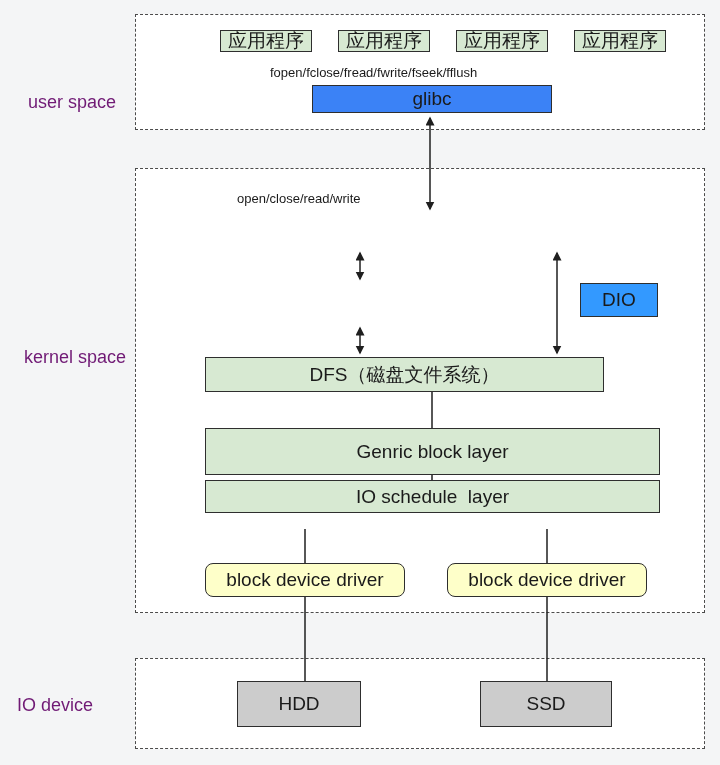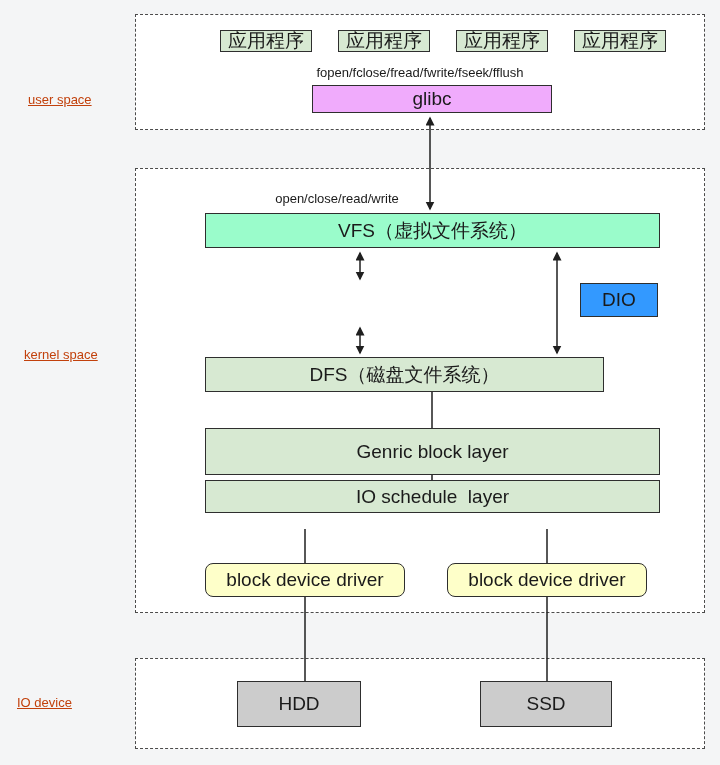--- a/index.html
+++ b/index.html
@@ -20,45 +20,44 @@
     border:1.5px dashed #4b4b4b;
     box-sizing:border-box;
     z-index:1;
   }
   .panel-user{left:135px;top:14px;width:570px;height:116px;}
   .panel-kernel{left:135px;top:168px;width:570px;height:445px;}
   .panel-io{left:135px;top:658px;width:570px;height:91px;}
 
   .side-label{
     position:absolute;
-    font-size:13px;
-    color:#c2410c;
+    font-size:18px;
+    color:#701a75;
     z-index:2;
     white-space:pre;
-    text-decoration:underline;
   }
   .lbl-user{left:28px;top:92px;}
   .lbl-kernel{left:24px;top:347px;}
   .lbl-io{left:17px;top:695px;}
 
   svg.wires{
     position:absolute;left:0;top:0;z-index:2;
   }
 
   .box{
     position:absolute;
     box-sizing:border-box;
     border:1.5px solid #2e2e2e;
     display:flex;align-items:center;justify-content:center;
     font-size:19px;
     z-index:3;
     white-space:pre;
   }
   .fill-sage{background:#d7e9d2;}
-  .fill-green{background:#f0abfc;}
+  .fill-green{background:#3b82f6;}
   .fill-mint{background:#9afccb;}
   .fill-blue{background:#3399ff;}
   .fill-yellow{background:#feffc9;border-radius:8px;}
   .fill-gray{background:#cccccc;}
 
   .app-box{top:30px;width:92px;height:22px;}
   .app-1{left:220px;}
   .app-2{left:338px;}
   .app-3{left:456px;}
   .app-4{left:574px;}
@@ -71,21 +70,20 @@
   .generic{left:205px;top:428px;width:455px;height:47px;}
   .iosched{left:205px;top:480px;width:455px;height:33px;}
   .driver-l{left:205px;top:563px;width:200px;height:34px;}
   .driver-r{left:447px;top:563px;width:200px;height:34px;}
   .hdd{left:237px;top:681px;width:124px;height:46px;}
   .ssd{left:480px;top:681px;width:132px;height:46px;}
 
   .float-text{
     position:absolute;
     font-size:13px;
-    text-align:center;
     z-index:3;
     white-space:pre;
   }
   .api-text{left:270px;top:65px;width:300px;}
   .syscall-text{left:237px;top:191px;width:200px;}
 </style>
 </head>
 <body>
 
 <div class="canvas">
@@ -118,21 +116,20 @@
 
   <div class="box fill-sage app-box app-1">应用程序</div>
   <div class="box fill-sage app-box app-2">应用程序</div>
   <div class="box fill-sage app-box app-3">应用程序</div>
   <div class="box fill-sage app-box app-4">应用程序</div>
 
   <div class="float-text api-text">fopen/fclose/fread/fwrite/fseek/fflush</div>
   <div class="box fill-green glibc">glibc</div>
 
   <div class="float-text syscall-text">open/close/read/write</div>
-  <div class="box fill-mint vfs">VFS（虚拟文件系统）</div>
   <div class="box fill-blue dio">DIO</div>
   <div class="box fill-sage dfs">DFS（磁盘文件系统）</div>
   <div class="box fill-sage generic">Genric block layer</div>
   <div class="box fill-sage iosched">IO schedule  layer</div>
   <div class="box fill-yellow driver-l">block device driver</div>
   <div class="box fill-yellow driver-r">block device driver</div>
 
   <div class="box fill-gray hdd">HDD</div>
   <div class="box fill-gray ssd">SSD</div>
 

